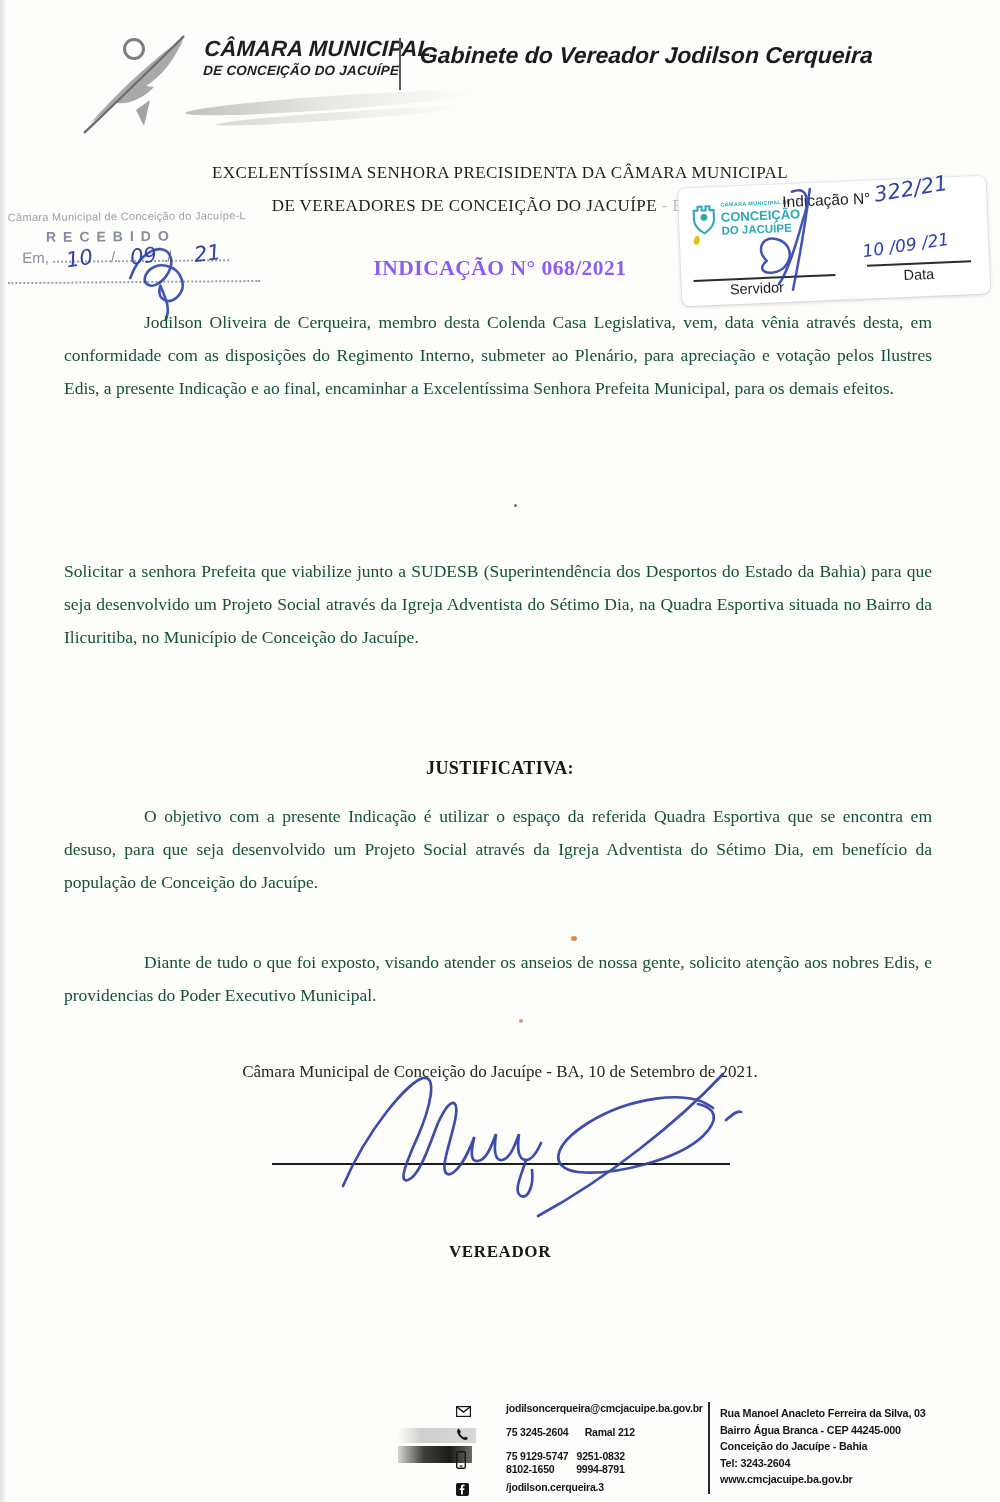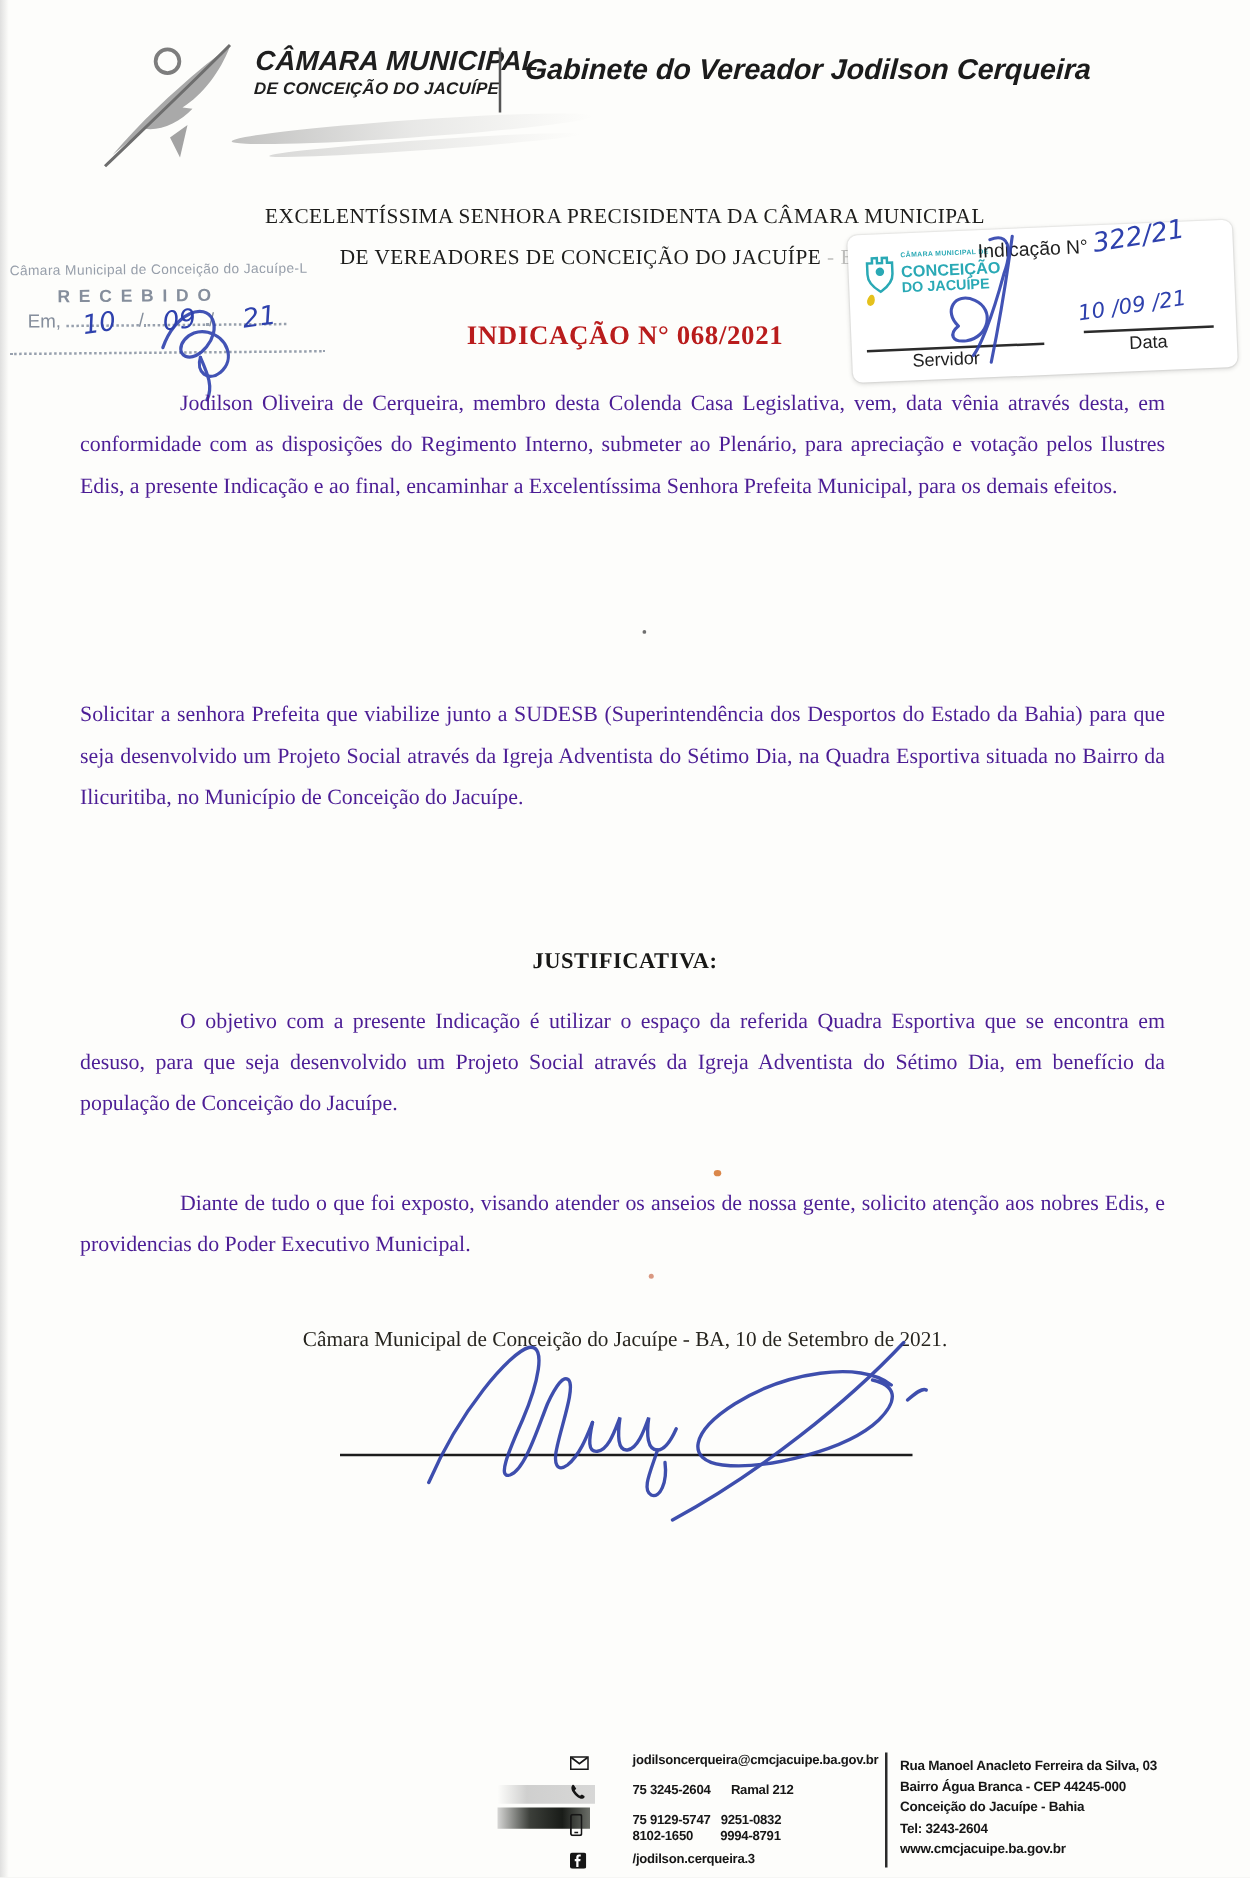--- a/index.html
+++ b/index.html
@@ -61,23 +61,23 @@
   .servidor-label { position:absolute; left:48px; top:95px; font-family:"Liberation Sans", sans-serif;
     font-size:14.5px; color:#1f1f1f; }
   .data-line { position:absolute; left:186px; top:84px; width:104px; border-top:2px solid #2b2b2b; }
   .data-label { position:absolute; left:222px; top:88px; font-family:"Liberation Sans", sans-serif;
     font-size:14.5px; color:#1f1f1f; }
   .ind-date { left:182px; top:56px; font-size:17px; transform:rotate(-6deg); white-space:pre; }
   .servidor-sig { position:absolute; left:56px; top:4px; }
 
   
   .doc-title { position:absolute; left:0; top:256px; width:1000px; text-align:center;
-    font-size:21.5px; font-weight:bold; color:#b91c1c; letter-spacing:.5px; }
+    font-size:21.5px; font-weight:bold; color:#8b5cf6; letter-spacing:.5px; }
   .para { position:absolute; left:64px; width:868px; font-size:17.5px; line-height:33px;
-    color:#4c1d95; text-align:justify; }
+    color:#14532d; text-align:justify; }
   .indent { text-indent:80px; }
   .p1 { top:306px; }
   .p2 { top:555px; }
   .just-head { position:absolute; left:0; top:758px; width:1000px; text-align:center;
     font-size:18px; font-weight:bold; color:#181816; letter-spacing:.4px; }
   .j1 { top:800px; }
   .j2 { top:946px; }
   .place-date { position:absolute; left:70px; top:1062px; width:860px; text-align:center;
     font-size:17px; color:#27251f; }
 
@@ -197,20 +197,21 @@
     <g fill="none" stroke="#2e3fa7" stroke-width="2.7" stroke-linecap="round" opacity=".92">
       <path d="M85,120 C110,62 150,16 165,12 C180,9 172,42 160,70 C148,97 140,117 150,114 C162,110 172,77 180,57 C187,42 193,34 197,38 C202,44 192,72 188,90 C184,106 188,112 196,106 C206,98 212,82 216,72"></path>
       <path d="M216,72 C213,86 212,96 220,95 C229,94 234,78 238,68 C236,82 236,95 244,94 C252,93 257,79 261,68 C259,82 260,94 268,94 C274,94 279,86 283,77"></path>
       <path d="M268,94 C263,110 255,126 263,130 C270,133 276,120 274,104"></path>
       <path d="M455,42 C430,22 370,32 330,57 C295,79 290,102 320,106 C355,110 420,94 445,70 C462,53 458,42 440,38"></path>
       <path d="M465,8 C420,56 350,112 280,150"></path>
       <path d="M468,54 C475,48 480,44 483,46"></path>
     </g>
   </svg>
   <div class="sig-line"></div>
+  <div class="sig-role">VEREADOR</div>
 
   <div class="streak1"></div>
   <div class="streak2"></div>
 
   <div class="footer f-left">
     <div class="f-row">
       <span class="f-icon">
         <svg width="15" height="11" viewBox="0 0 15 11">
             <rect x="0.5" y="0.5" width="14" height="10" fill="none" stroke="#161616" stroke-width="1.4"></rect>
             <path d="M1,1 L7.5,6 L14,1" fill="none" stroke="#161616" stroke-width="1.4"></path>

